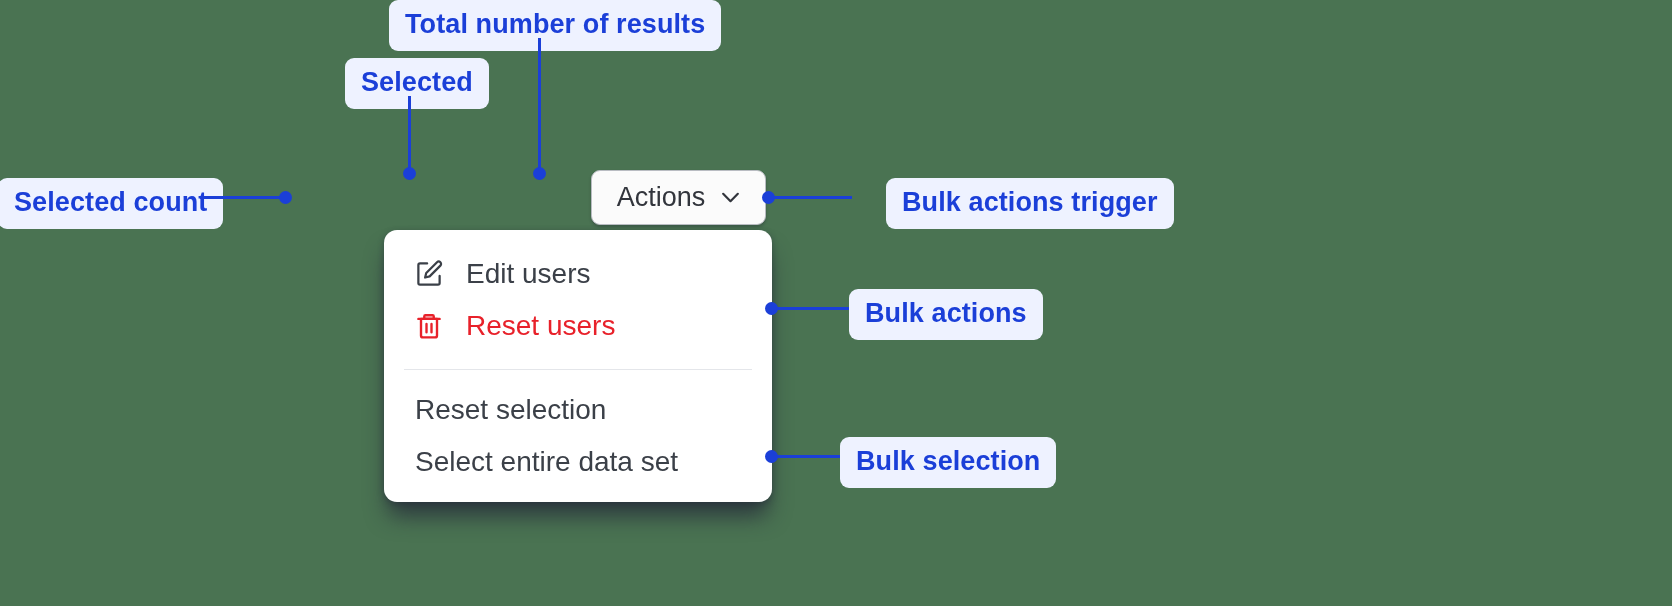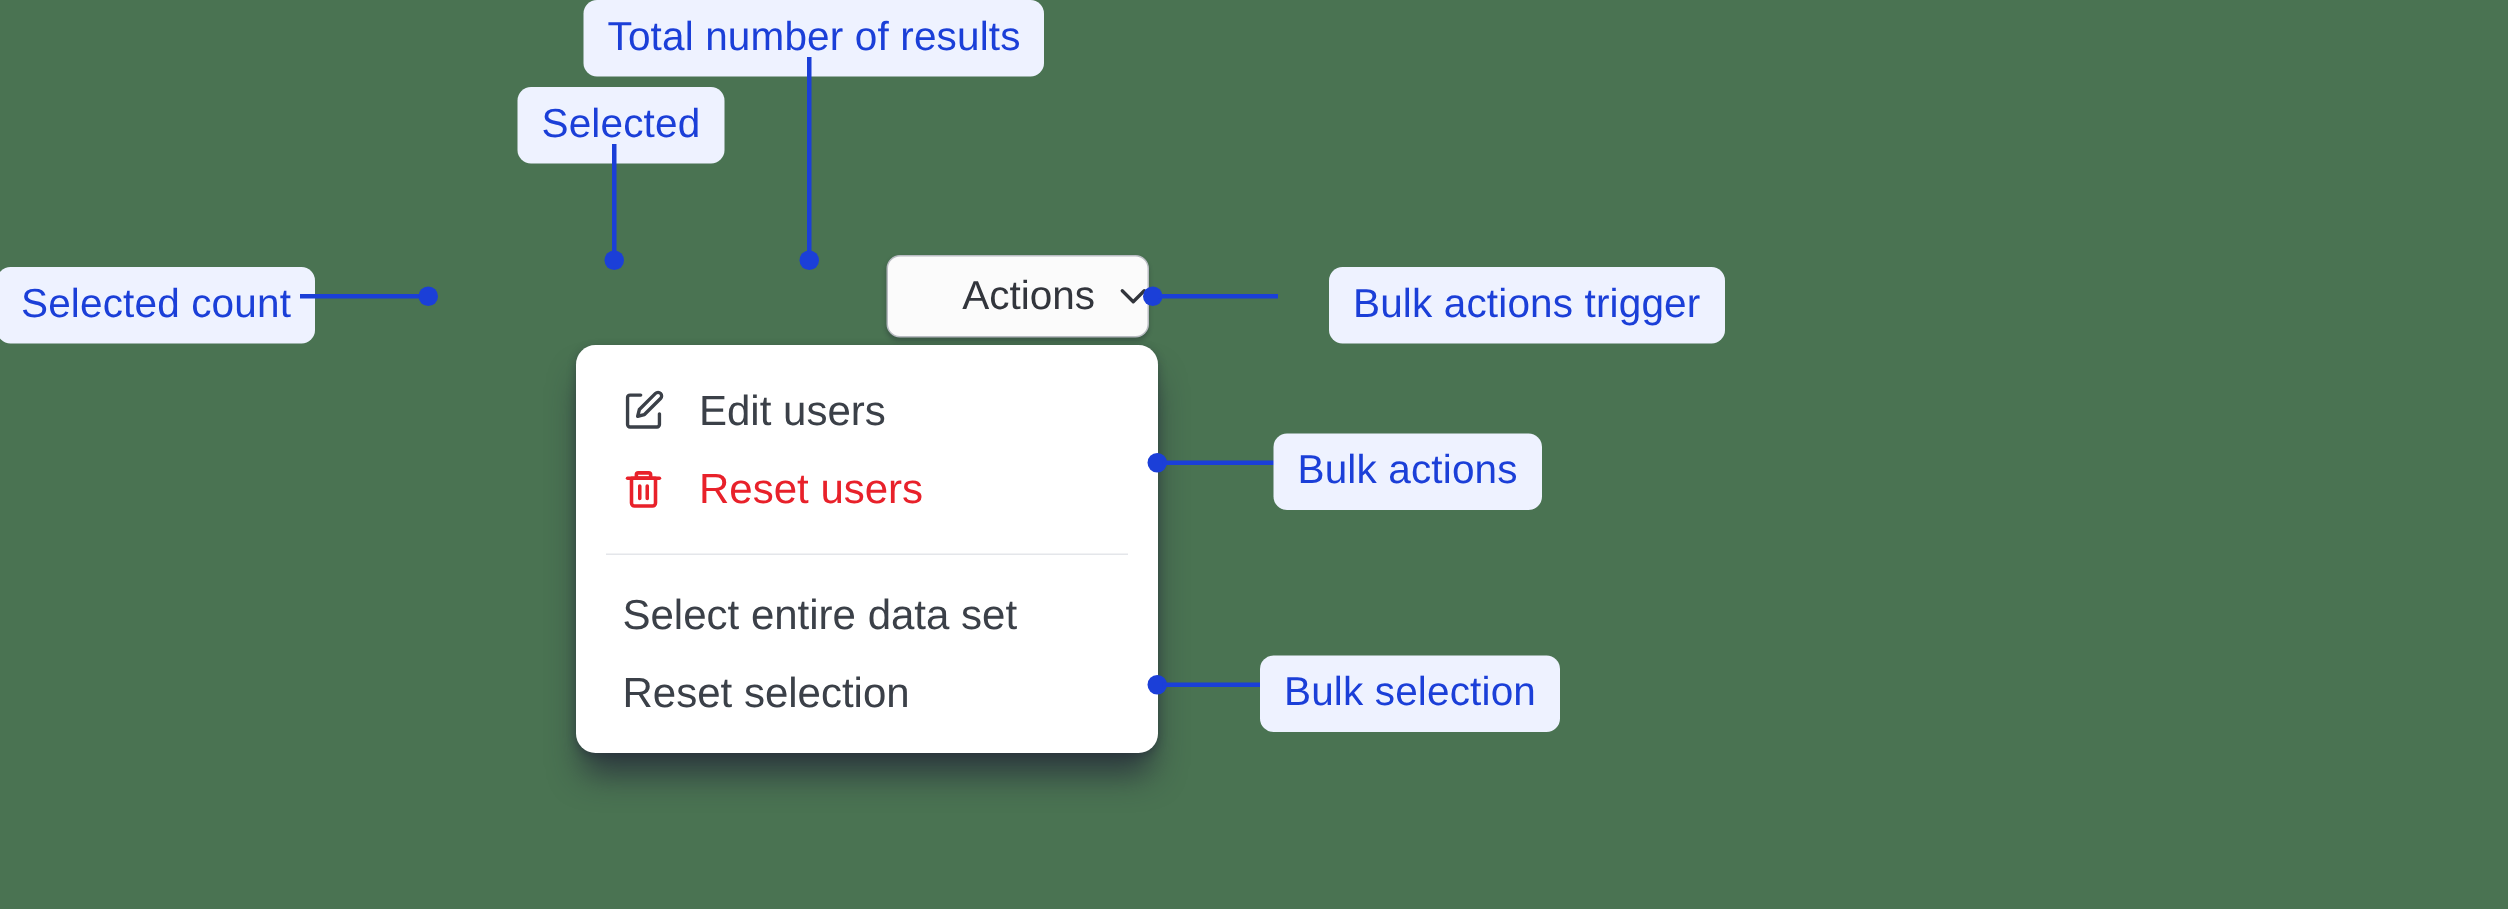--- a/index.html
+++ b/index.html
@@ -19,21 +19,21 @@
     width: 1672px;
     height: 606px;
   }
 
   
   .anno-label {
     position: absolute;
     background: #eef2ff;
     color: #1b3fd8;
     font-size: 27px;
-    font-weight: 400;
+    font-weight: 700;
     line-height: 1;
     padding: 11px 16px 13px 16px;
     border-radius: 9px;
     white-space: nowrap;
     letter-spacing: 0.1px;
   }
   .anno-line-h {
     position: absolute;
     height: 3px;
     background: #1b3fd8;
@@ -69,21 +69,21 @@
     left: 591px;
     top: 170px;
     width: 175px;
     height: 55px;
     background: #fbfbfb;
     border: 1px solid #b9bcc2;
     border-radius: 9px;
     box-sizing: border-box;
     display: flex;
     align-items: center;
-    justify-content: flex-end;
+    justify-content: center;
     gap: 16px;
     box-shadow: 0 2px 3px rgba(30,34,48,0.30);
     cursor: pointer;
   }
   .actions-btn .btn-label {
     font-size: 27px;
     color: #32353c;
     line-height: 1;
   }
   .chev {
@@ -186,25 +186,25 @@
           <path d="M5.6 6.3h12.8v13.2a1.6 1.6 0 0 1-1.6 1.6H7.2a1.6 1.6 0 0 1-1.6-1.6V6.3Z" stroke="#e8212a" stroke-width="1.9" stroke-linejoin="round"></path>
           <path d="M10 10.4v6.6M14 10.4v6.6" stroke="#e8212a" stroke-width="1.9" stroke-linecap="round"></path>
         </svg>
       </span>
       <span class="mi-label">Reset users</span>
     </div>
 
     <div class="menu-sep"></div>
 
     <div class="menu-item no-icon">
+      <span class="mi-label">Reset selection</span>
+    </div>
+
+    <div class="menu-item no-icon">
       <span class="mi-label">Select entire data set</span>
-    </div>
-
-    <div class="menu-item no-icon">
-      <span class="mi-label">Reset selection</span>
     </div>
   </div>
 
   <div class="anno-dot" style="left:765px; top:302px;"></div>
   <div class="anno-line-h" style="left:775px; top:307px; width:76px;"></div>
   <div class="anno-label" style="left:849px; top:289px;">Bulk actions</div>
 
   <div class="anno-dot" style="left:765px; top:450px;"></div>
   <div class="anno-line-h" style="left:775px; top:455px; width:76px;"></div>
   <div class="anno-label" style="left:840px; top:437px;">Bulk selection</div>

